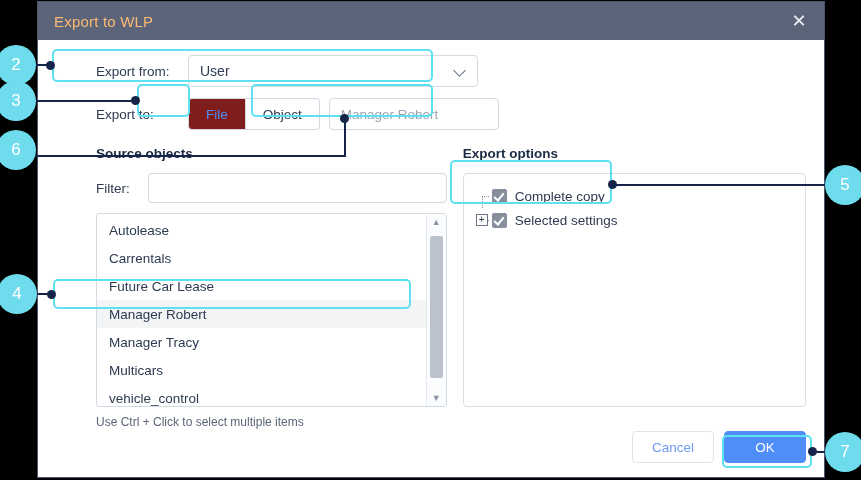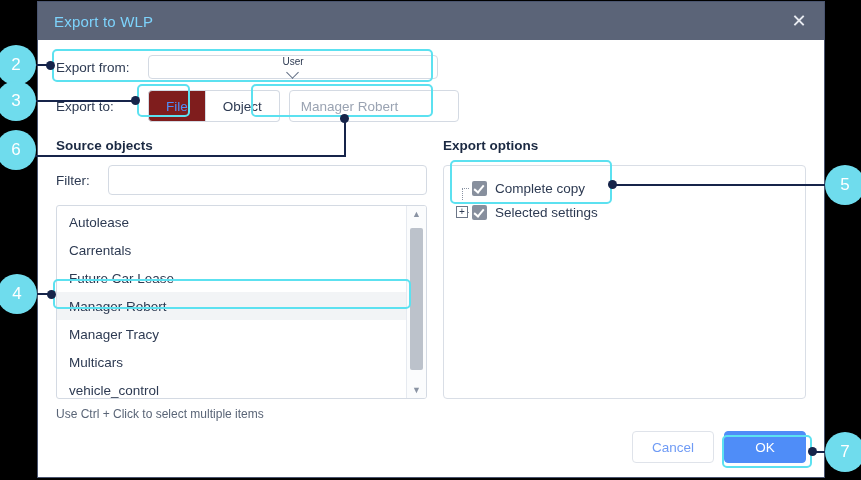--- a/index.html
+++ b/index.html
@@ -17,36 +17,36 @@
     width: 788px; height: 477px;
     background: #ffffff;
     border: 1px solid #4a5570;
     display: flex; flex-direction: column;
   }
   .titlebar {
     height: 38px; background: #5b6478;
     display: flex; align-items: center; justify-content: space-between;
     padding: 0 14px 0 16px; flex: 0 0 38px;
   }
-  .title-text { color: #7dd3fc; font-size: 15px; letter-spacing: .2px; }
+  .title-text { color: #fdba74; font-size: 15px; letter-spacing: .2px; }
   .close-btn {
     color: #e9ecf2; font-size: 18px; line-height: 1;
     width: 22px; height: 22px; display: flex; align-items: center; justify-content: center;
     cursor: pointer;
   }
-  .body-area { position: relative; flex: 1 1 auto; padding: 14px 18px 0 18px; }
+  .body-area { position: relative; flex: 1 1 auto; padding: 14px 18px 0 18px; margin-left: 40px; }
 
   
   .row { display: flex; align-items: center; }
   .row1 { margin-top: 1px; }
   .lbl-from { font-size: 13.5px; color: #2d3a52; width: 92px; }
   .select-box {
-    width: 290px; height: 24px; border: 1px solid #d4dae3; border-radius: 4px;
+    width: 290px; height: 32px; border: 1px solid #d4dae3; border-radius: 4px;
     background: #fff; display: flex; align-items: center; justify-content: space-between;
-    padding: 0 11px; font-size: 10px; color: #2d3a52; cursor: pointer; flex-direction: column;
+    padding: 0 11px; font-size: 14px; color: #2d3a52; cursor: pointer;
   }
   .chev { width: 12px; height: 12px; position: relative; }
   .chev::after {
     content: ""; position: absolute; left: 1px; top: 1px;
     width: 8px; height: 8px;
     border-right: 1.6px solid #5d6a80; border-bottom: 1.6px solid #5d6a80;
     transform: rotate(45deg);
   }
 
   

